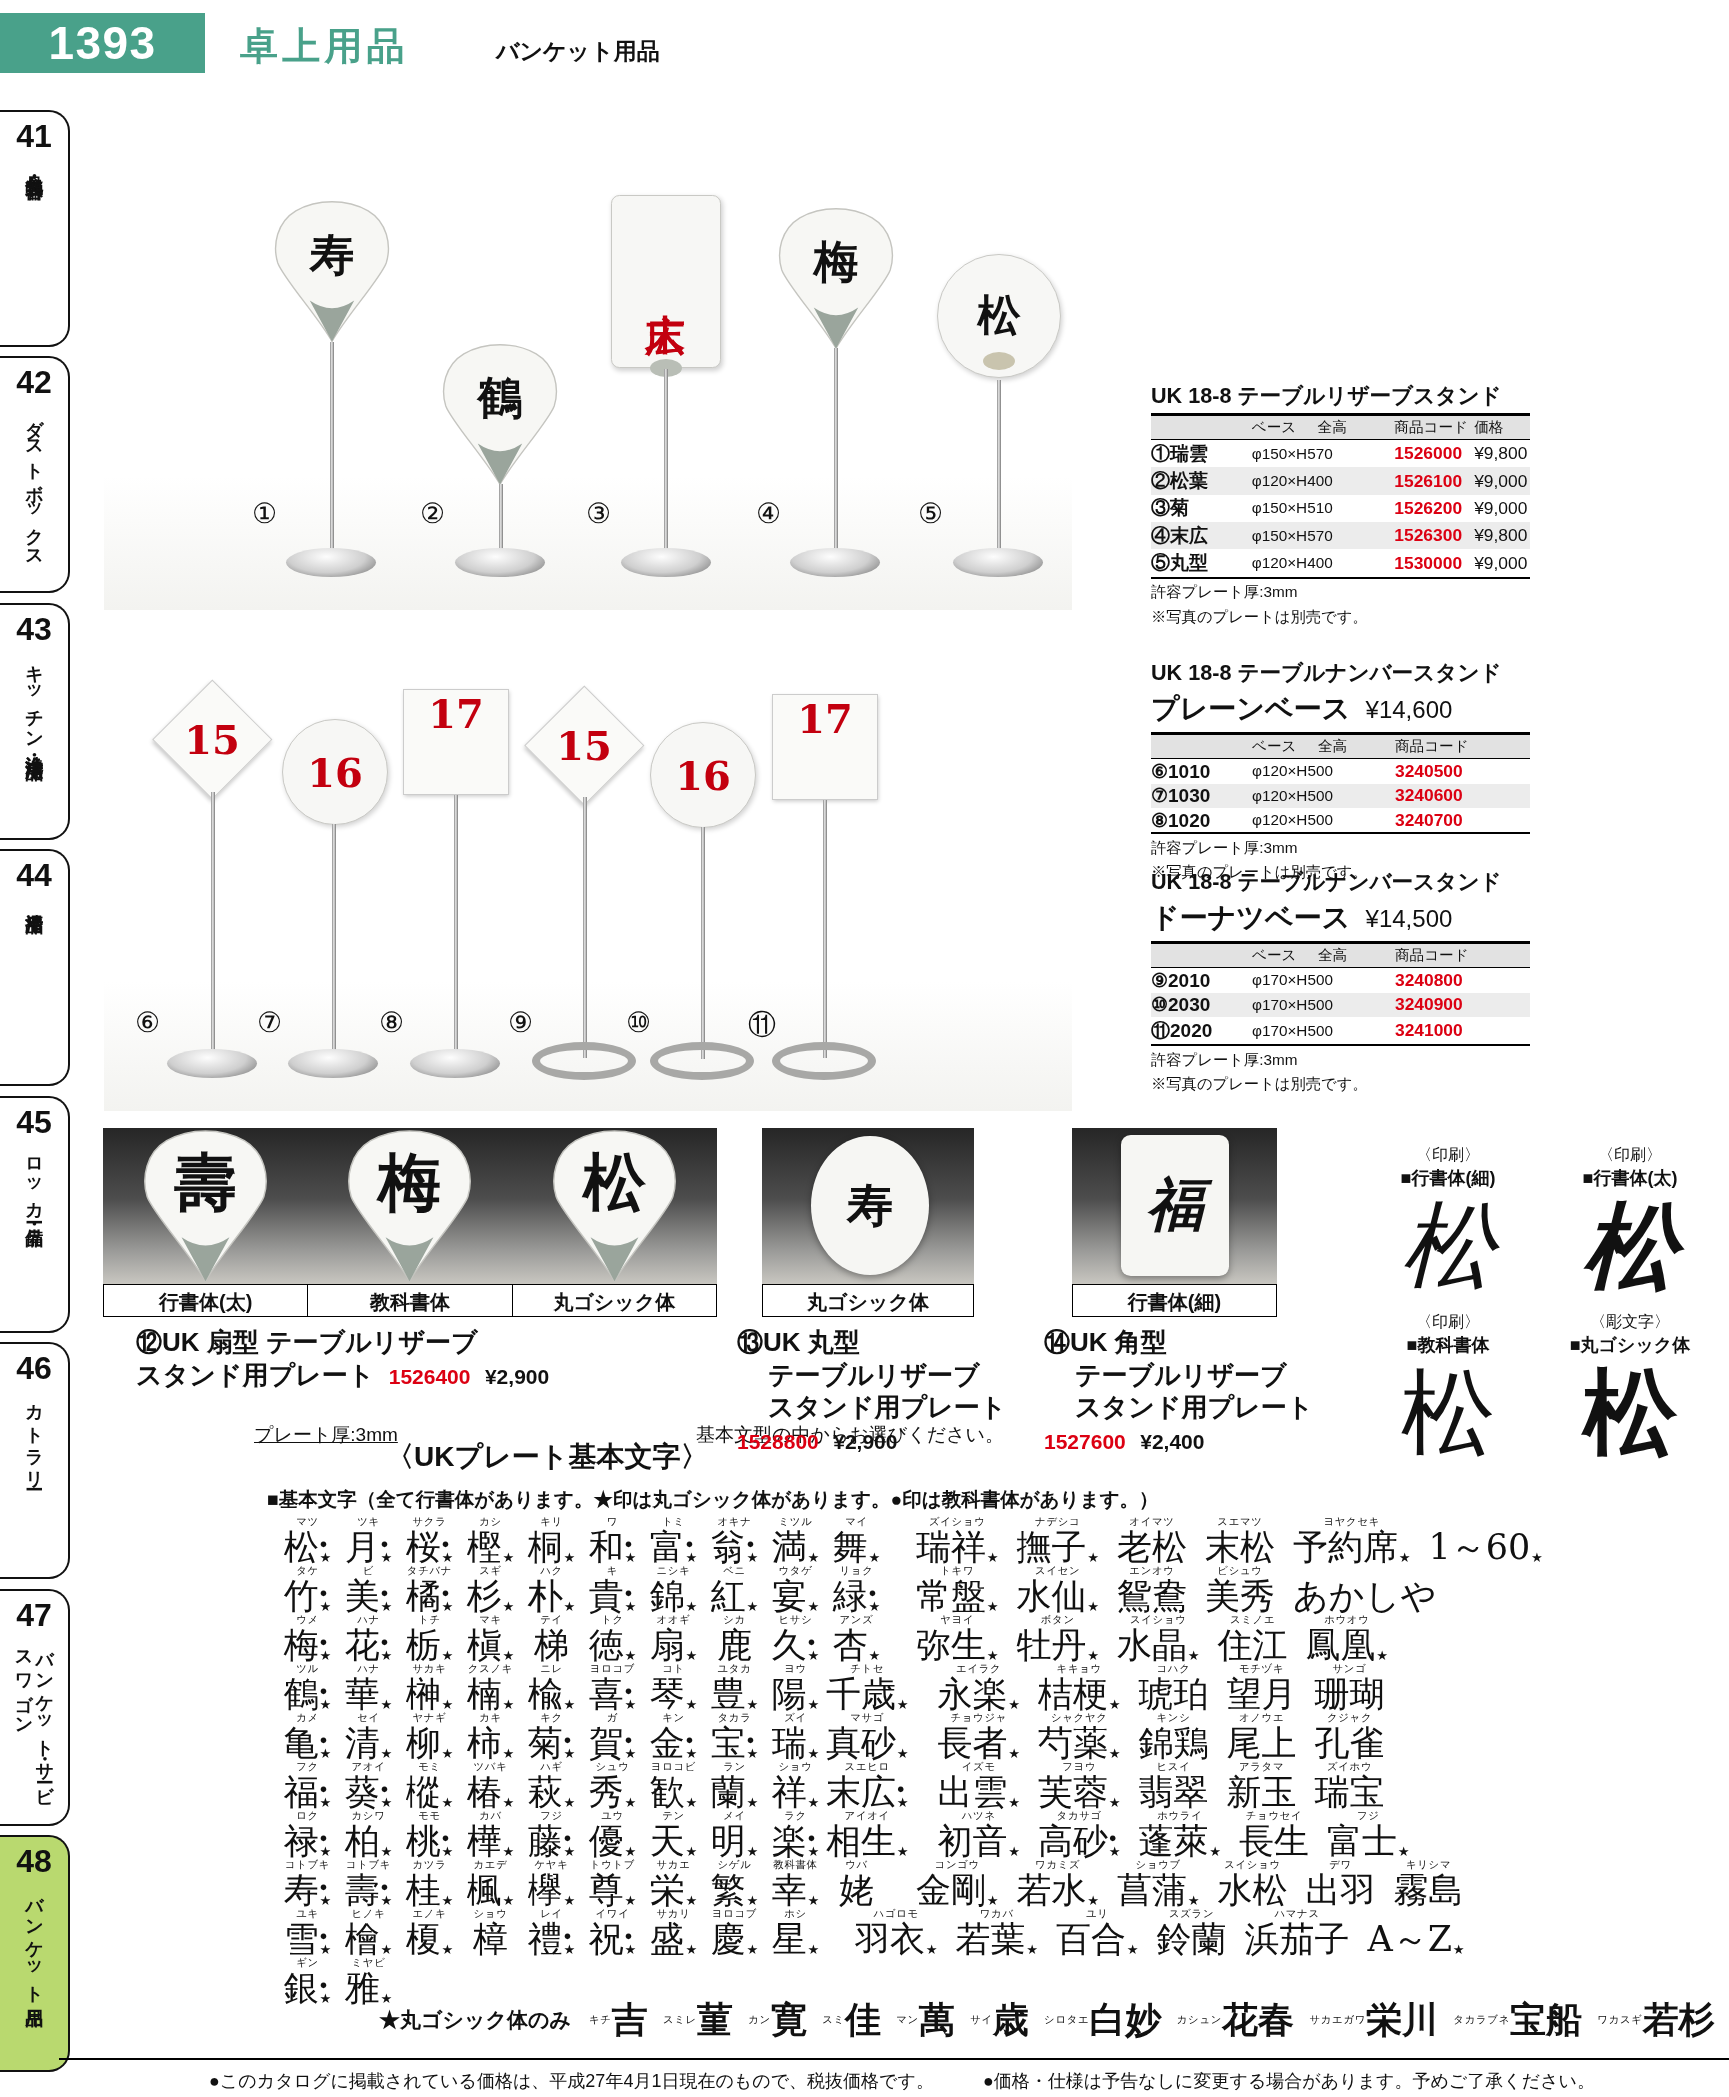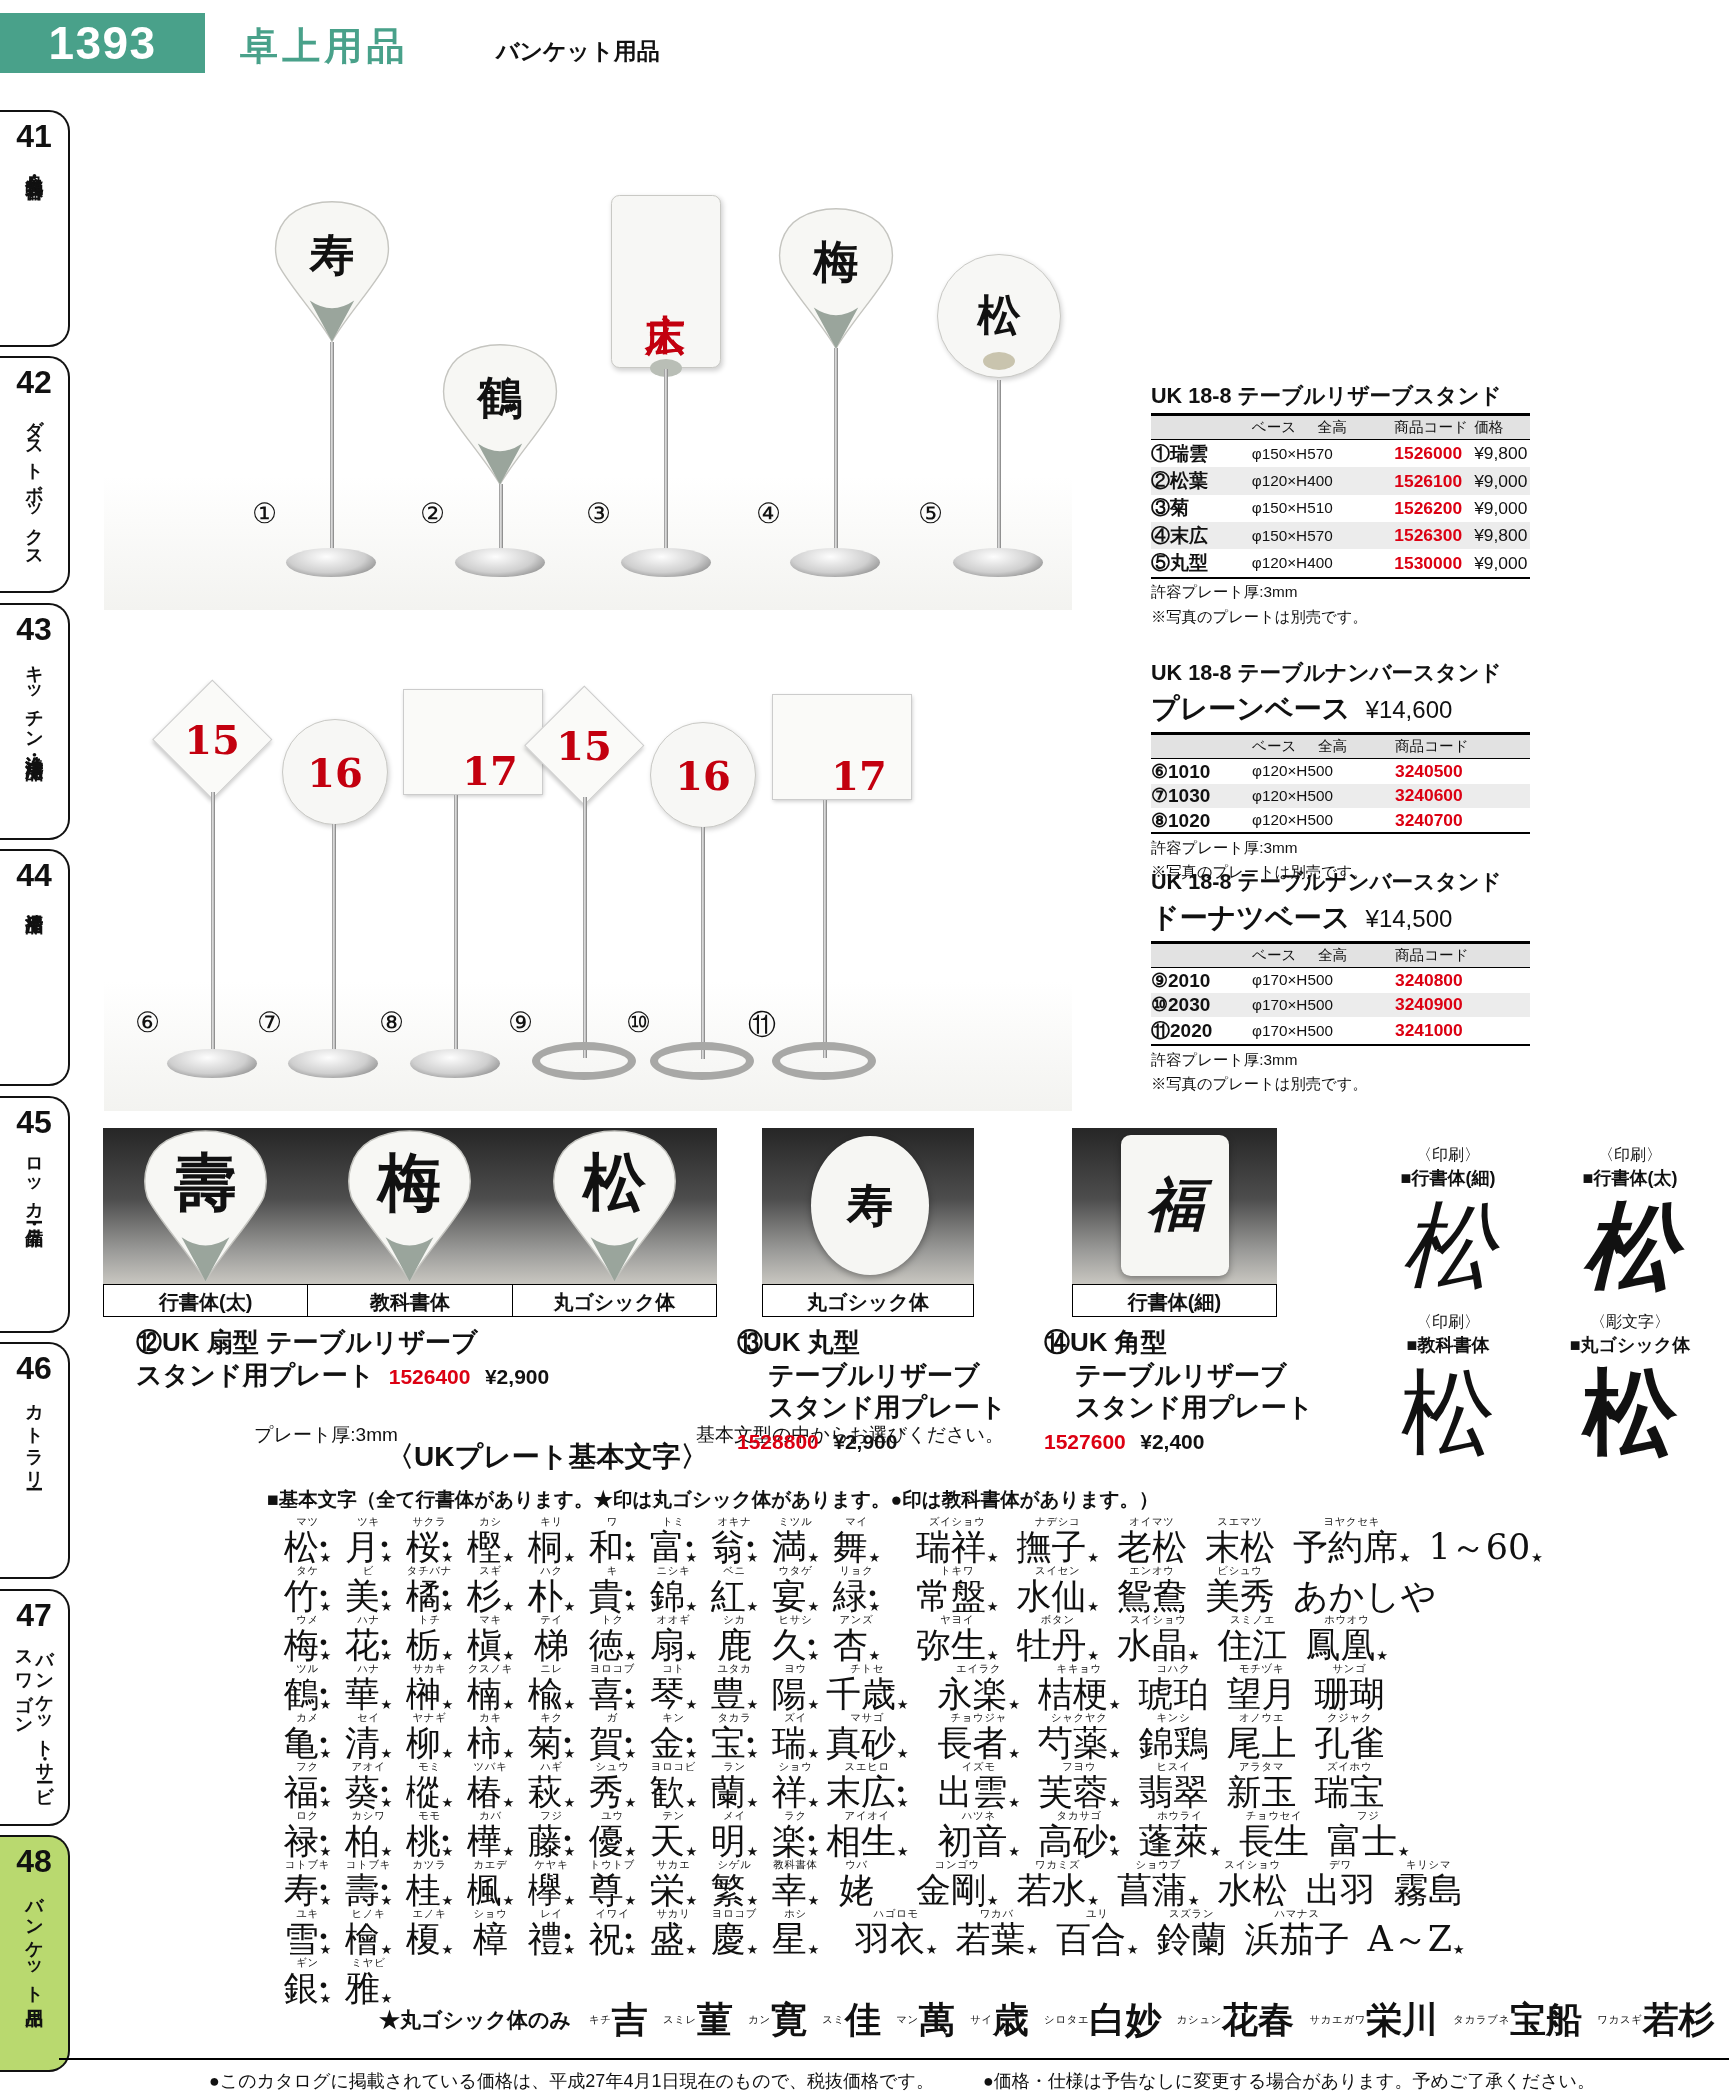--- a/index.html
+++ b/index.html
@@ -31,21 +31,21 @@
          box-sizing:border-box;background:transparent;}
   .pnum{position:absolute;font-size:28px;}
   .plate-rect{position:absolute;background:#f7f7f5;border:1.4px solid #c9c9c5;border-radius:8.4px;
               box-shadow:1.4px 2.1px 5.6px rgba(0,0,0,.18);display:flex;align-items:center;justify-content:center;}
   .plate-rect .vtxt{writing-mode:vertical-rl;font-size:40px;font-weight:bold;font-family:"DejaVu Serif",serif;}
   .plate-round{position:absolute;border-radius:50%;background:#f7f7f5;border:1.4px solid #c9c9c5;
                box-shadow:1.4px 2.1px 5.6px rgba(0,0,0,.18);display:flex;align-items:center;justify-content:center;}
   .plate-round span{font-size:43px;font-weight:bold;font-family:"DejaVu Serif",serif;}
   .clip{position:absolute;width:32px;height:18px;border-radius:50%;background:#b9beb6;}
   .plate-sq{position:absolute;background:#fafaf8;border:1.4px solid #ccc;box-shadow:1.4px 2.1px 4.2px rgba(0,0,0,.22);
-            display:flex;align-items:flex-end;justify-content:center;padding-left:34px;}
+            display:flex;align-items:flex-start;justify-content:center;}
   .plate-dia{position:absolute;}
   .plate-dia .bg{position:absolute;inset:9.7px;background:#fafaf8;border:1.4px solid #ccc;
                  transform:rotate(45deg);box-shadow:1.4px 2.1px 4.2px rgba(0,0,0,.22);}
   .numtxt{position:absolute;inset:0;display:flex;align-items:center;justify-content:center;
           font-size:40px;font-weight:bold;color:#c3000f;font-family:"DejaVu Serif",serif;}
   
   .spec{position:absolute;width:379px;margin-left:16px;}
   .t-title{font-size:21.6px;font-weight:bold;white-space:nowrap;margin-bottom:2.8px;}
   .t-sub{font-size:28px;font-weight:bold;margin-bottom:4.2px;}
   .t-sub .pr{font-size:24px;font-weight:normal;margin-left:15.3px;}
@@ -357,21 +357,21 @@
   <div id="p12labels" class="labelbar" style="left:103px;top:1284px;width:614px;height:33px;">
       <div>行書体(太)</div>
       <div>教科書体</div>
       <div>丸ゴシック体</div>
     </div>
 
   <div class="ptxt" style="left:136px;top:1326px;">
     <span class="l"><span>⑫</span><span>UK 扇型 テーブルリザーブ</span></span>
     <span class="l"><span>スタンド用プレート</span>&nbsp;&nbsp;<span class="red codeline">1526400</span>&nbsp;&nbsp;<span class="codeline">¥2,900</span></span>
   </div>
-  <div class="noteline" style="left:254px;top:1422px;">プレート厚:3mm</div>
+  <div class="noteline" style="left:254px;top:1422px;text-decoration:underline;">プレート厚:3mm</div>
   <div class="noteline" style="left:696px;top:1422px;">基本文型の中からお選びください。</div>
 
   <div class="darkphoto" style="left:762px;top:1128px;width:212px;height:157px;">
     <div class="oval" style="left:49px;top:8.4px;width:118px;height:139px;">
         <span>寿</span>
       </div>
   </div>
   <div class="labelbar" style="left:762px;top:1284px;width:212px;height:33px;">
     <div>丸ゴシック体</div>
   </div>

